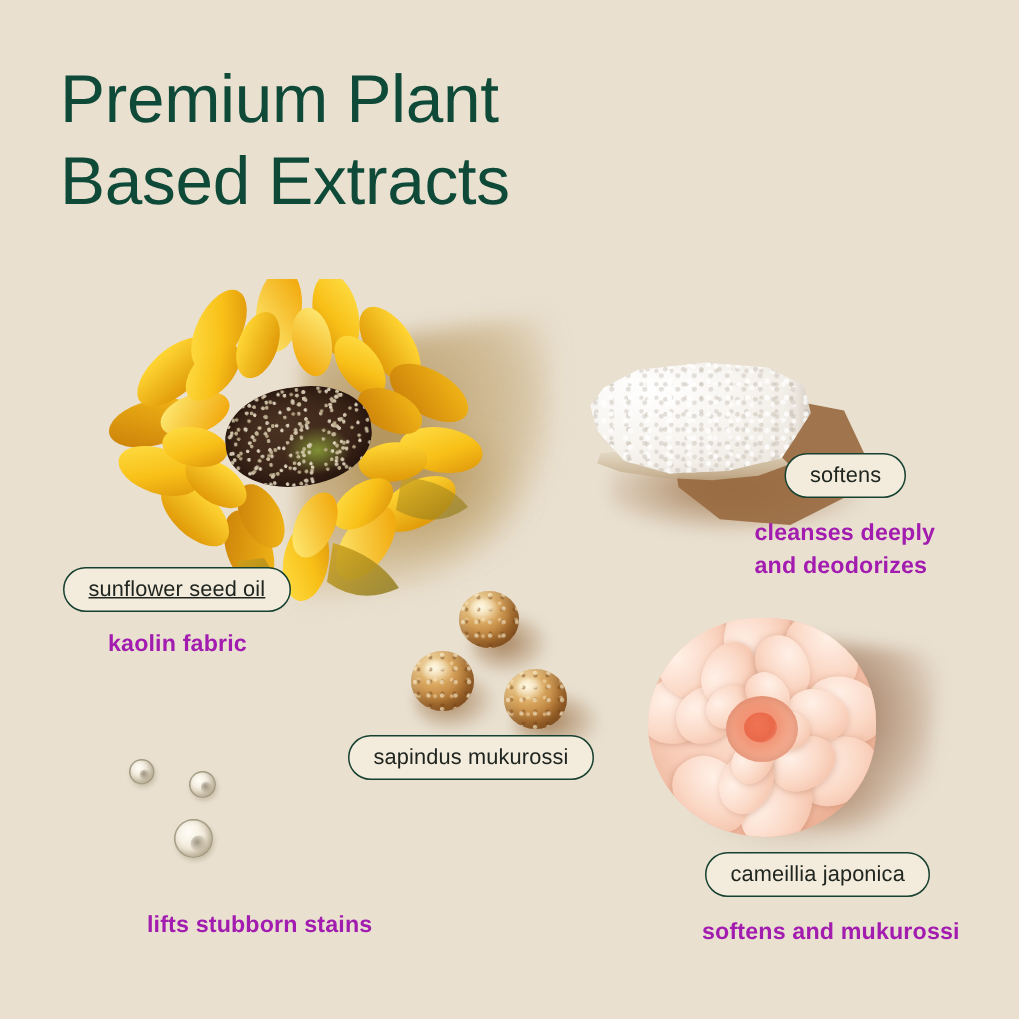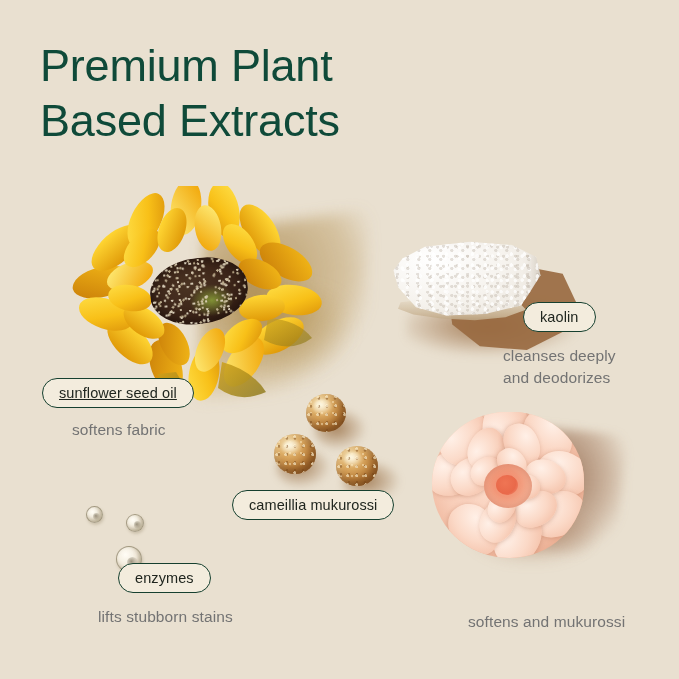--- a/index.html
+++ b/index.html
@@ -45,26 +45,27 @@
     font-size: 14.5px;
     letter-spacing: 0.1px;
     white-space: nowrap;
     padding: 0 16px;
     height: 30px;
     box-sizing: border-box;
     z-index: 40;
   }
   .caption {
     position: absolute;
-    color: #737373;
+    color: #a21caf;
     font-size: 15.5px;
     line-height: 1.42;
     letter-spacing: 0.1px;
     white-space: pre-line;
     z-index: 35;
+    font-weight: bold;
   }
 
   
   .art { position: absolute; }
 
   
   #art-sunflower { left: 72px; top: 186px; width: 280px; height: 215px; z-index: 10; }
   .sf-shadow {
     position: absolute; left: 128px; top: 36px;
     width: 168px; height: 168px;
@@ -373,26 +374,26 @@
     </div>
   </div>
 
   <div class="art" id="art-enzymes">
     <div class="ez" style="left:4px;top:6px;width:15px;height:15px;"></div>
     <div class="ez" style="left:44px;top:14px;width:16px;height:16px;"></div>
     <div class="ez" style="left:34px;top:46px;width:24px;height:24px;"></div>
   </div>
 
   <div class="pill" style="left:42px;top:378px;text-decoration:underline;">sunflower seed oil</div>
-  <div class="caption" style="left:72px;top:419px;">softens fabric</div>
-
-  <div class="pill" style="left:523px;top:302px;">kaolin</div>
+  <div class="caption" style="left:72px;top:419px;">kaolin fabric</div>
+
+  <div class="pill" style="left:523px;top:302px;">softens</div>
   <div class="caption" style="left:503px;top:345px;">cleanses deeply
 and deodorizes</div>
 
-  <div class="pill" style="left:232px;top:490px;">cameillia mukurossi</div>
-
-  <div class="pill" style="left:118px;top:563px;">enzymes</div>
+  <div class="pill" style="left:232px;top:490px;">sapindus mukurossi</div>
+
   <div class="caption" style="left:98px;top:606px;">lifts stubborn stains</div>
 
+  <div class="pill" style="left:470px;top:568px;">cameillia japonica</div>
   <div class="caption" style="left:468px;top:611px;">softens and mukurossi</div>
 
 </div>
 
 </body></html>

